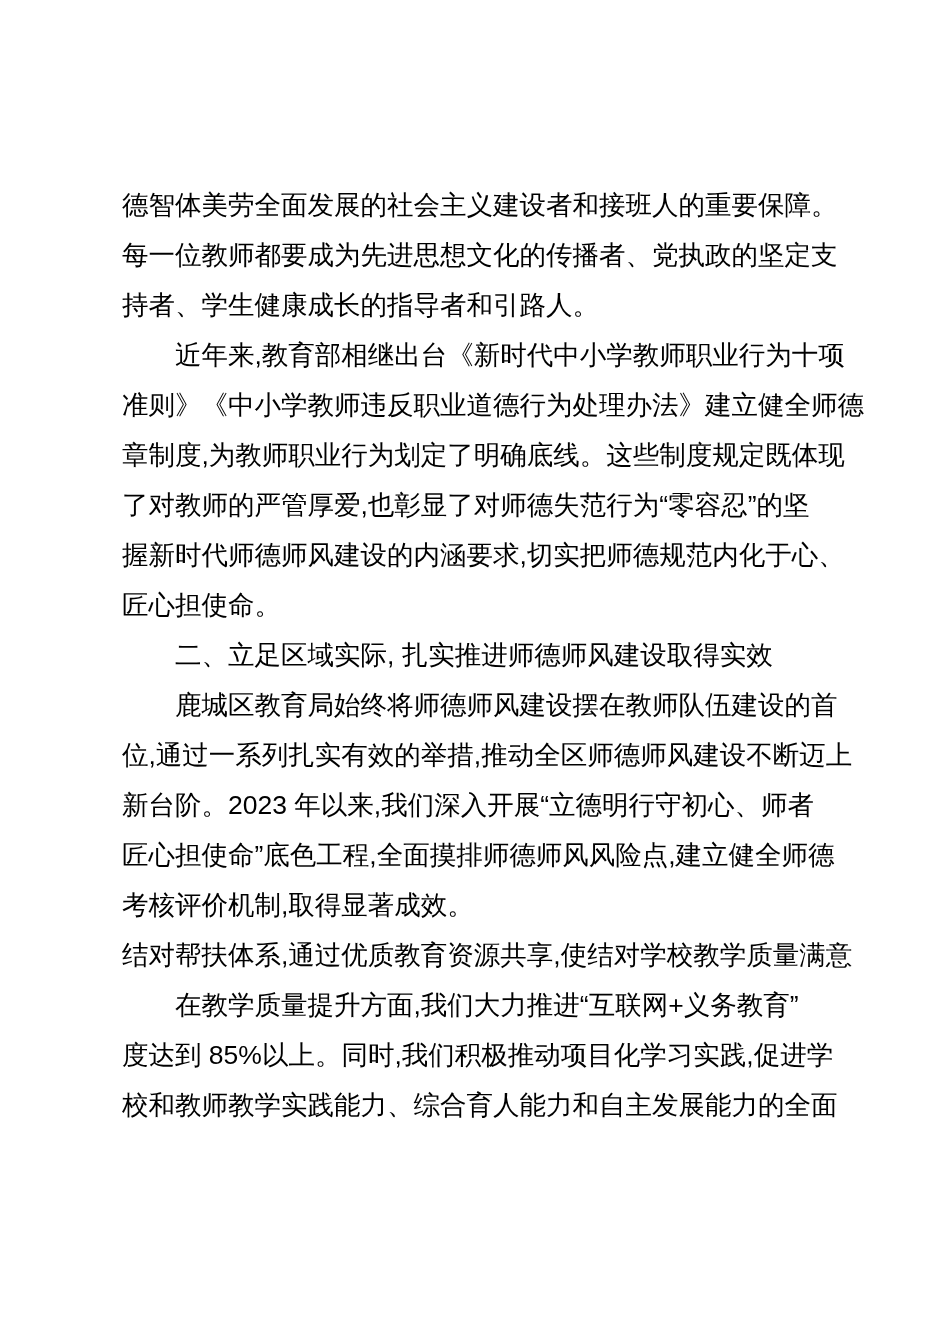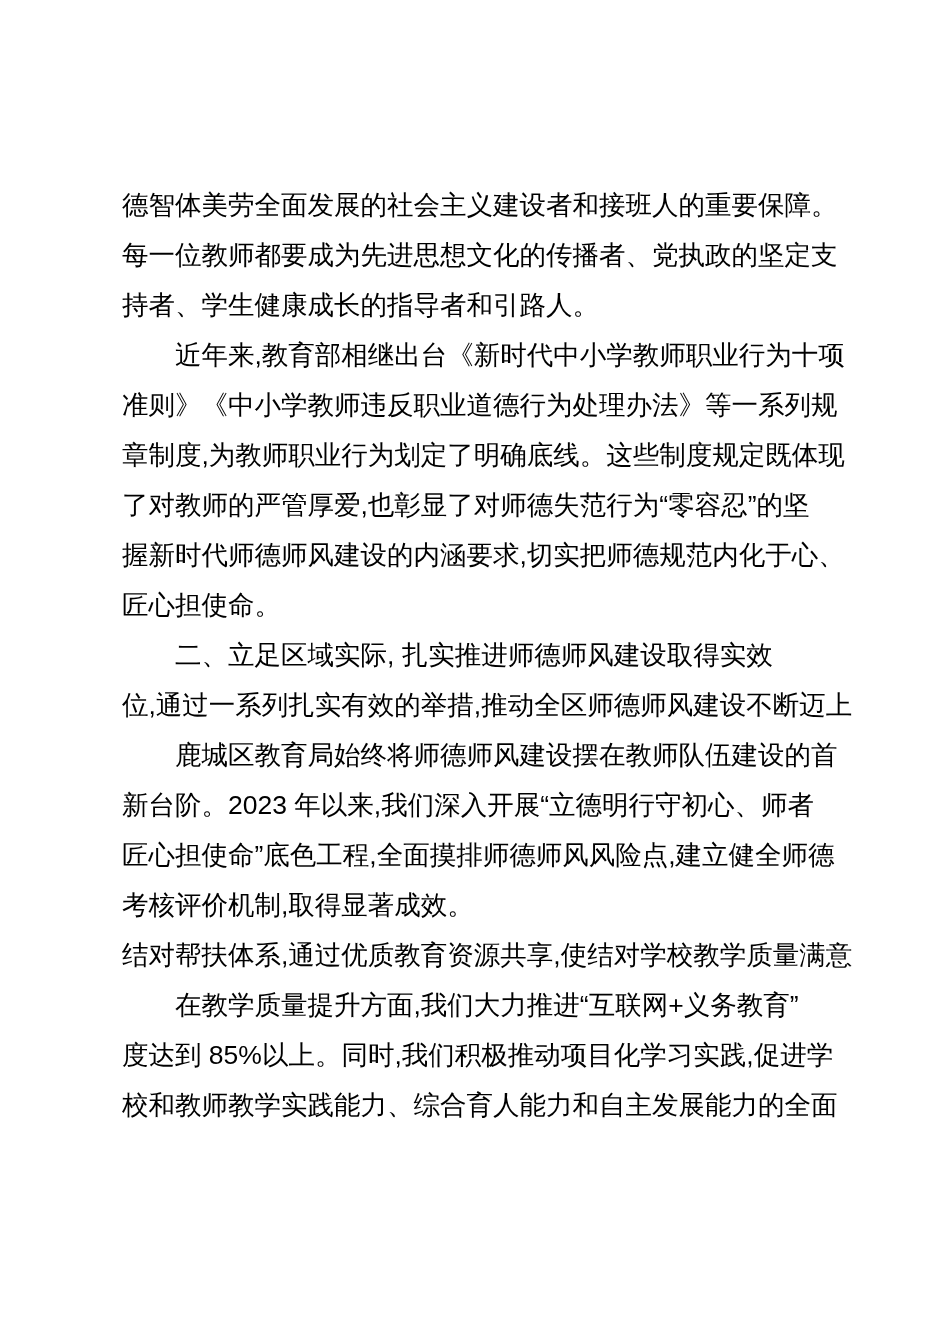--- a/index.html
+++ b/index.html
@@ -41,28 +41,28 @@
 </style>
 </head>
 <body>
 
 <div class="page">
   <div class="text-block" id="text-block">
       <div class="line">德智体美劳全面发展的社会主义建设者和接班人的重要保障。</div>
       <div class="line">每一位教师都要成为先进思想文化的传播者、党执政的坚定支</div>
       <div class="line">持者、学生健康成长的指导者和引路人。</div>
       <div class="line indent">近年来,教育部相继出台《新时代中小学教师职业行为十项</div>
-      <div class="line">准则》《中小学教师违反职业道德行为处理办法》等一系列规</div>
+      <div class="line">准则》《中小学教师违反职业道德行为处理办法》建立健全师德</div>
       <div class="line">章制度,为教师职业行为划定了明确底线。这些制度规定既体现</div>
       <div class="line">了对教师的严管厚爱,也彰显了对师德失范行为“零容忍”的坚</div>
       <div class="line">握新时代师德师风建设的内涵要求,切实把师德规范内化于心、</div>
       <div class="line">匠心担使命。</div>
       <div class="line indent">二、立足区域实际, 扎实推进师德师风建设取得实效</div>
+      <div class="line indent">鹿城区教育局始终将师德师风建设摆在教师队伍建设的首</div>
       <div class="line">位,通过一系列扎实有效的举措,推动全区师德师风建设不断迈上</div>
-      <div class="line indent">鹿城区教育局始终将师德师风建设摆在教师队伍建设的首</div>
       <div class="line">新台阶。2023 年以来,我们深入开展“立德明行守初心、师者</div>
       <div class="line">匠心担使命”底色工程,全面摸排师德师风风险点,建立健全师德</div>
       <div class="line">考核评价机制,取得显著成效。</div>
       <div class="line">结对帮扶体系,通过优质教育资源共享,使结对学校教学质量满意</div>
       <div class="line indent">在教学质量提升方面,我们大力推进“互联网+义务教育”</div>
       <div class="line">度达到 85%以上。同时,我们积极推动项目化学习实践,促进学</div>
       <div class="line">校和教师教学实践能力、综合育人能力和自主发展能力的全面</div>
     </div>
 </div>
 

